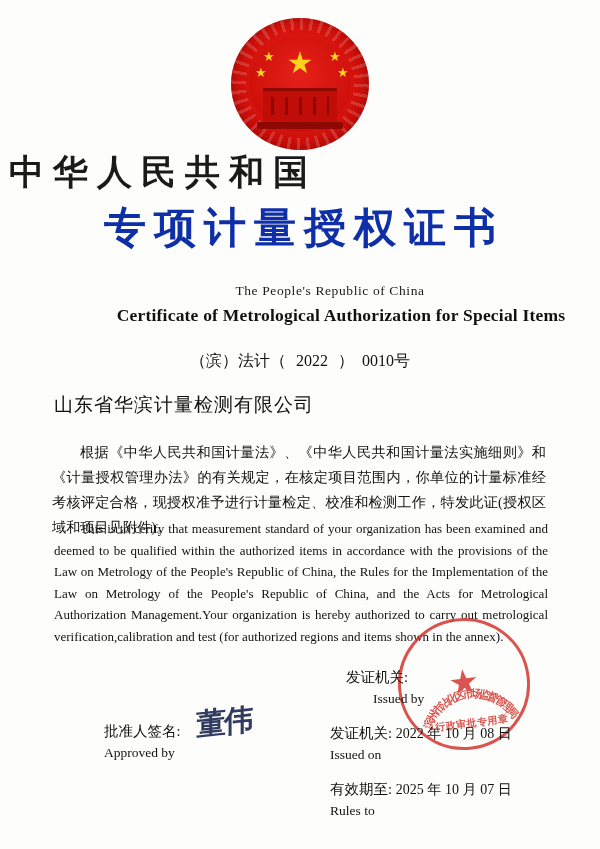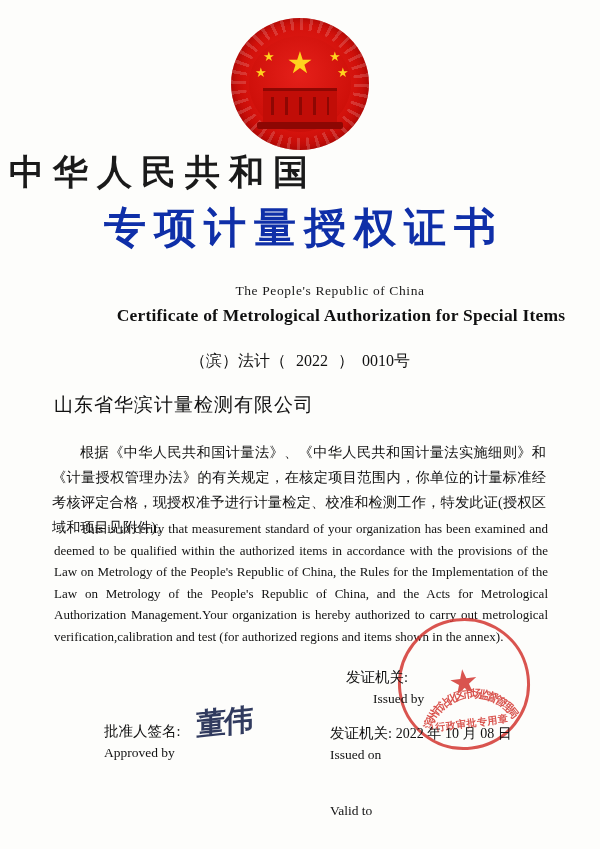--- a/index.html
+++ b/index.html
@@ -377,15 +377,24 @@
     <span>发证机关:</span>
     <span class="num">2022</span>
     <span class="unit">年</span>
     <span class="num">10</span>
     <span class="unit">月</span>
     <span class="num">08</span>
     <span class="unit">日</span>
   </div>
   <div class="sig-sub" style="left:330px; top:747px;">Issued on</div>
 
-  <div class="sig-sub" style="left:330px; top:803px;">Valid to</div>
+  <div class="date-line" style="left:330px; top:780px;">
+    <span>有效期至:</span>
+    <span class="num">2025</span>
+    <span class="unit">年</span>
+    <span class="num">10</span>
+    <span class="unit">月</span>
+    <span class="num">07</span>
+    <span class="unit">日</span>
+  </div>
+  <div class="sig-sub" style="left:330px; top:803px;">Rules to</div>
 
 </div>
 
 </body></html>

